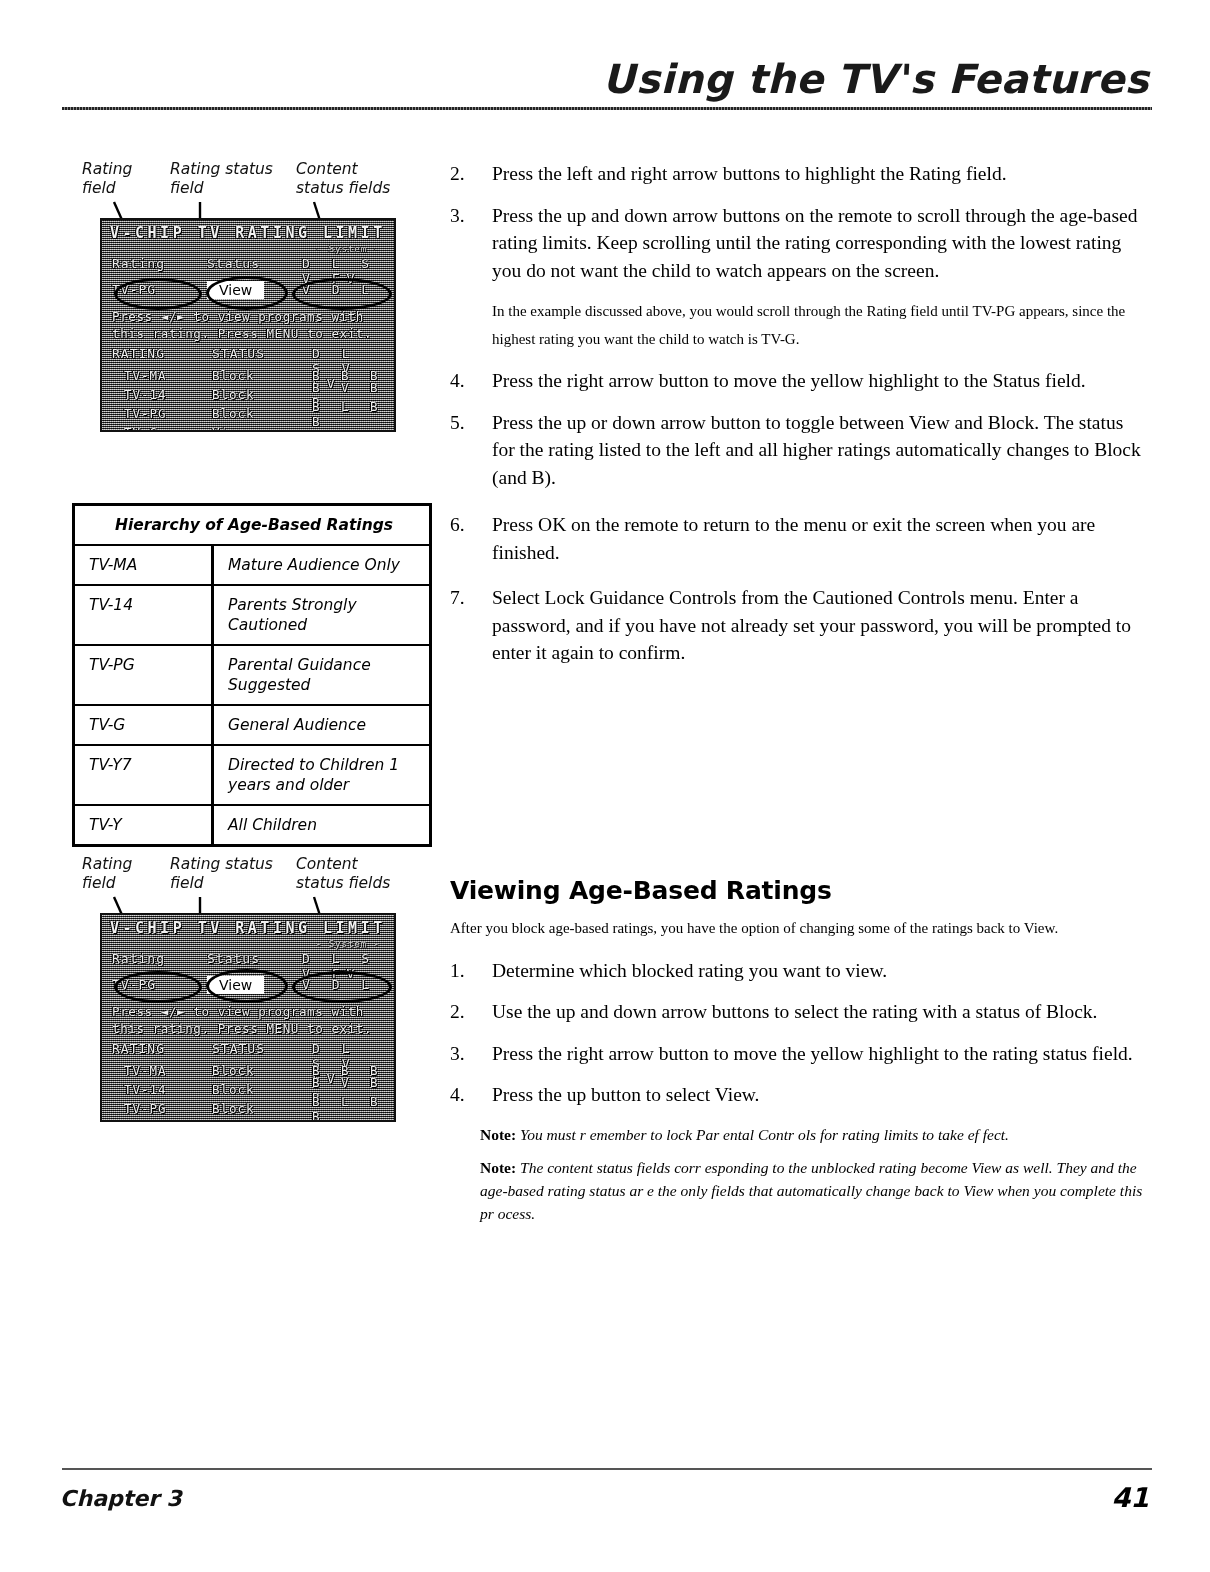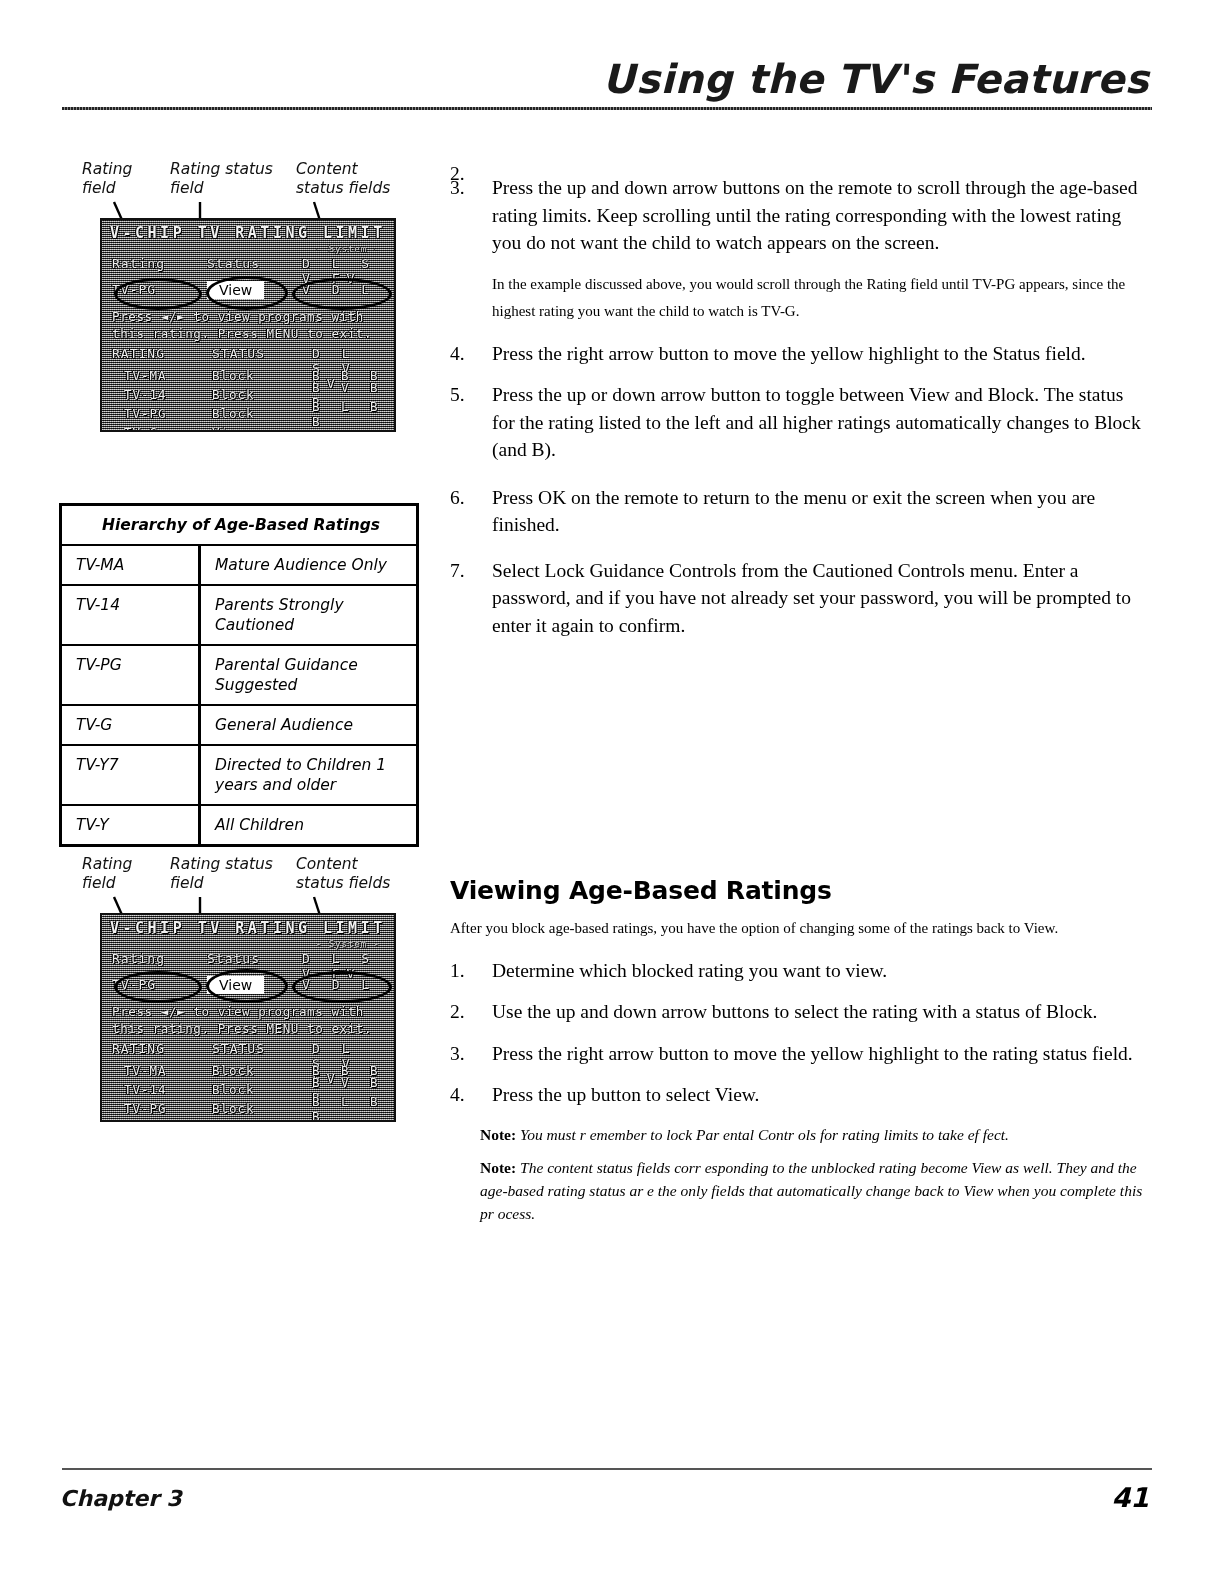--- a/index.html
+++ b/index.html
@@ -361,21 +361,21 @@
         <span class="c3"></span>
       </div>
 
     </div>
   </div>
   <div class="annot-ellipse" style="left:12px; top:58px; width:82px; height:26px;"></div>
   <div class="annot-ellipse" style="left:104px; top:56px; width:76px; height:28px;"></div>
   <div class="annot-ellipse" style="left:190px; top:58px; width:94px; height:26px;"></div>
 </div>
 
-<div class="hier-table" style="left:59px; top:503px; width:354px;">
+<div class="hier-table" style="left:72px; top:503px; width:354px;">
   <table>
     <tbody>
         <tr>
       <td class="hier-title" colspan="2">Hierarchy of Age-Based Ratings</td>
     </tr>
     <tr>
       <td class="code">TV-MA</td>
       <td>Mature Audience Only</td>
     </tr>
     <tr>
@@ -463,20 +463,21 @@
     </div>
   </div>
   <div class="annot-ellipse" style="left:12px; top:56px; width:82px; height:26px;"></div>
   <div class="annot-ellipse" style="left:104px; top:54px; width:76px; height:28px;"></div>
   <div class="annot-ellipse" style="left:190px; top:56px; width:94px; height:26px;"></div>
 </div>
 
 <div class="body-col" style="top:160px;">
   <div class="step">
     <span class="num">2.</span>
+    <span><span>Press the left and right arrow buttons to highlight the </span><span class="it">Rating</span><span> field.</span></span>
   </div>
   <div class="step">
     <span class="num">3.</span>
     <span><span>Press the up and down arrow buttons on the remote to scroll through the age-based rating limits. Keep scrolling until the rating corresponding with the lowest rating you do not want the child to watch appears on the screen.</span></span>
   </div>
   <p class="para"><span>In the example discussed above, you would scroll through the </span><span class="it">Rating</span><span> field until TV-PG appears, since the highest rating you want the child to watch is TV-G.</span></p>
   <div class="step">
     <span class="num">4.</span>
     <span><span>Press the right arrow button to move the yellow highlight to the </span><span class="it">Status</span><span> field.</span></span>
   </div>

